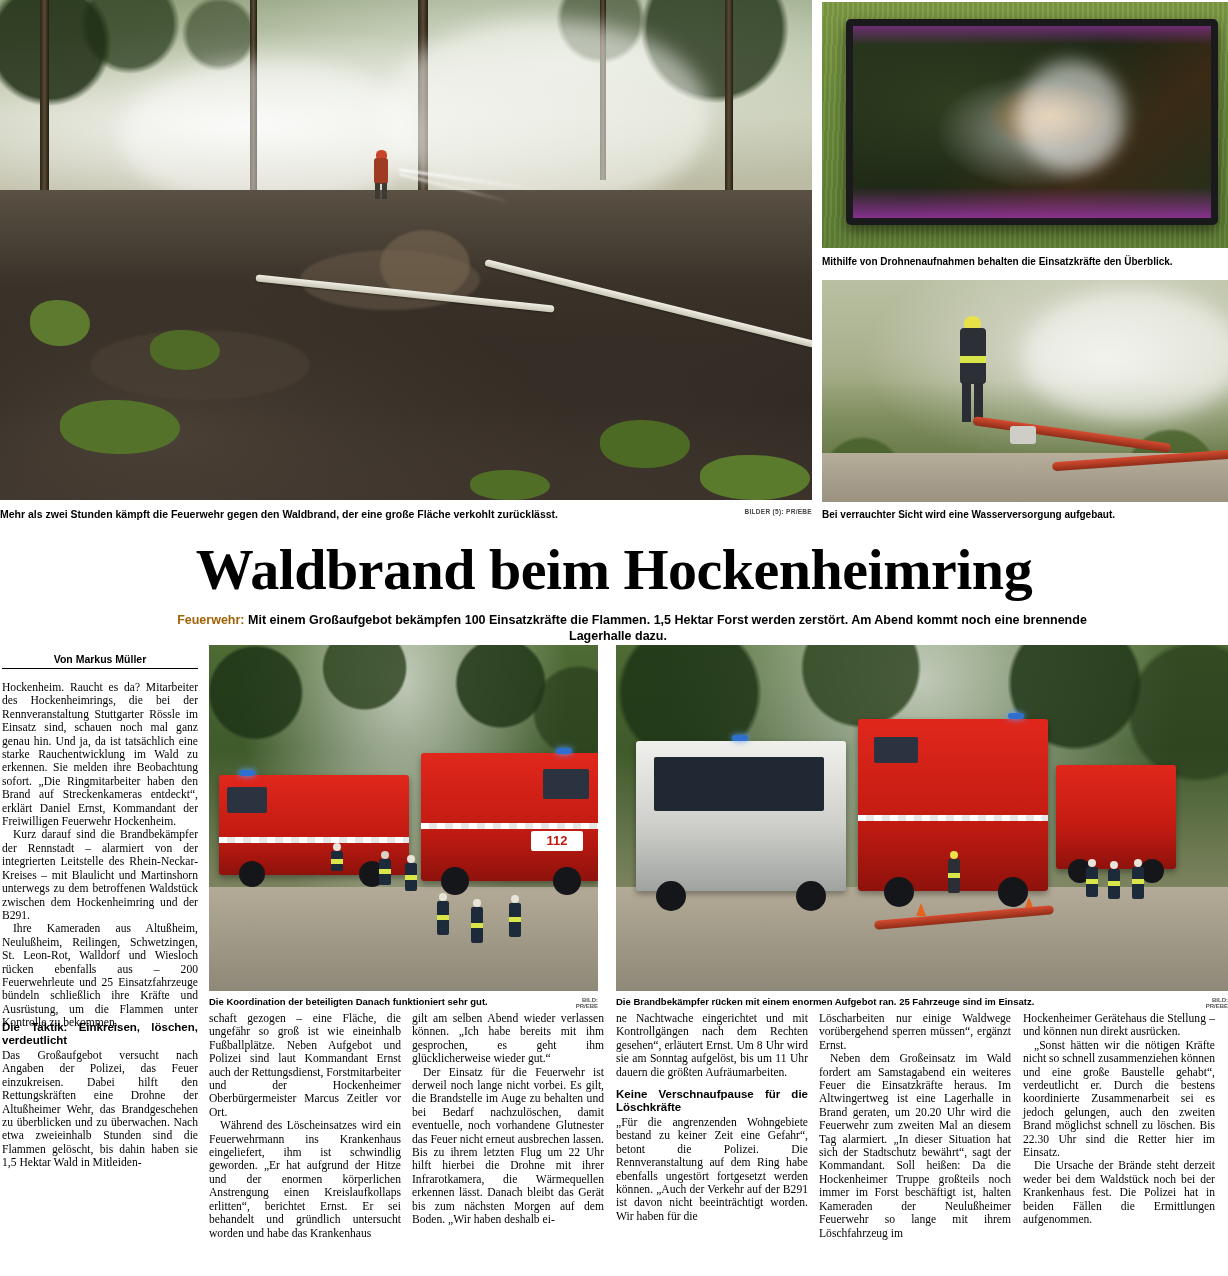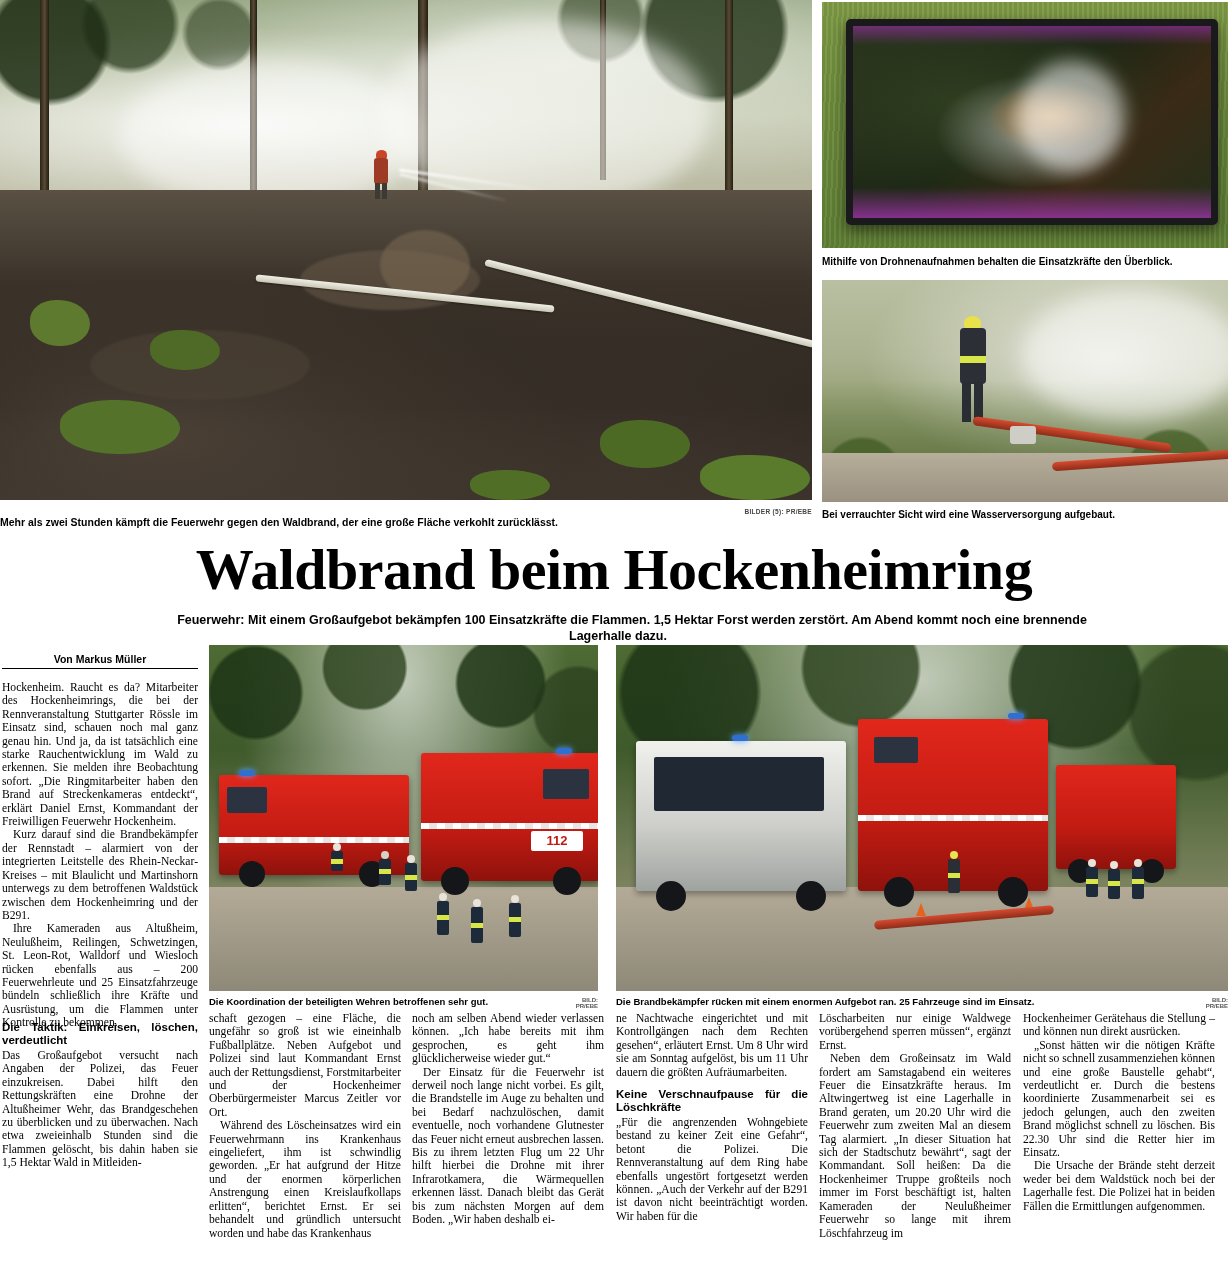--- a/index.html
+++ b/index.html
@@ -7,21 +7,21 @@
     width:1228px;height:1276px;background:#ffffff;
     font-family:"Liberation Serif", serif;
     color:#000;overflow:hidden;
   }
   .page{position:relative;width:1228px;height:1276px;}
 
   
   .top{position:absolute;left:0;top:0;width:1228px;height:528px;}
   .photo-main{position:absolute;left:0;top:0;width:812px;height:500px;overflow:hidden;}
   .cap-main{position:absolute;left:0;top:508px;width:812px;font-family:"Liberation Sans",sans-serif;
-            font-size:10.5px;font-weight:bold;line-height:12px;margin-top:8px;}
+            font-size:10.5px;font-weight:bold;line-height:12px;}
   .credit-main{position:absolute;right:2px;top:508px;font-family:"Liberation Sans",sans-serif;
             font-size:6.5px;font-weight:bold;color:#444;letter-spacing:.3px;}
   .photo-tr{position:absolute;left:822px;top:2px;width:406px;height:246px;overflow:hidden;}
   .cap-tr{position:absolute;left:822px;top:256px;width:406px;font-family:"Liberation Sans",sans-serif;
           font-size:10px;font-weight:bold;line-height:12px;}
   .photo-br{position:absolute;left:822px;top:280px;width:406px;height:222px;overflow:hidden;}
   .cap-br{position:absolute;left:822px;top:509px;width:406px;font-family:"Liberation Sans",sans-serif;
           font-size:10px;font-weight:bold;line-height:12px;}
 
   
@@ -90,21 +90,21 @@
        linear-gradient(180deg,rgba(120,140,80,0),rgba(85,105,55,.85));}
   .br-road{position:absolute;left:0;bottom:0;width:100%;height:22%;
      background:linear-gradient(180deg,#b6ae9a,#9a9181);}
   .br-hose{position:absolute;height:9px;border-radius:5px;background:linear-gradient(180deg,#d64b30,#8e2d19);}
 
   
   .headline{position:absolute;left:0;top:536px;width:1228px;text-align:center;
     font-family:"Liberation Serif",serif;font-weight:bold;font-size:58px;letter-spacing:-.5px;}
   .subline{position:absolute;left:118px;top:612px;width:1000px;text-align:center;
     font-family:"Liberation Sans",sans-serif;font-size:12.5px;font-weight:bold;line-height:16px;}
-  .subline .red{color:#000000;margin-left:28px;}
+  .subline .red{color:#a16207;margin-left:28px;}
 
   
   .photo-m1{position:absolute;left:209px;top:645px;width:389px;height:346px;overflow:hidden;}
   .cap-m1{position:absolute;left:209px;top:996px;width:389px;font-family:"Liberation Sans",sans-serif;
     font-size:9.5px;font-weight:bold;}
   .cr-m1{position:absolute;left:560px;top:997px;width:38px;text-align:right;
     font-family:"Liberation Sans",sans-serif;font-size:6px;font-weight:bold;color:#555;}
   .photo-m2{position:absolute;left:616px;top:645px;width:612px;height:346px;overflow:hidden;}
   .cap-m2{position:absolute;left:616px;top:996px;width:612px;font-family:"Liberation Sans",sans-serif;
     font-size:9.5px;font-weight:bold;}
@@ -289,21 +289,21 @@
           <div class="b" style="left:0;top:8px;height:36px;"></div>
           <div class="s" style="left:0;top:24px;"></div>
         </div>
       <div class="person" style="left:300px;top:250px;">
           <div class="h" style="left:2px;top:0;"></div>
           <div class="b" style="left:0;top:8px;height:34px;"></div>
           <div class="s" style="left:0;top:22px;"></div>
         </div>
     </div>
   </div>
-  <div class="cap-m1">Die Koordination der beteiligten Wehren betroffenen sehr gut.</div>
+  <div class="cap-m1">Die Koordination der beteiligten Danach funktioniert sehr gut.</div>
   <div class="cr-m1">BILD: PR/EBE</div>
 
   <div class="photo-m2">
     <div class="img">
       <div class="scene-bg"></div>
         <div class="scene-trees"></div>
       <div class="road"></div>
       <div class="truck" style="left:20px;top:96px;width:210px;height:150px;background:linear-gradient(180deg,#f0f0ec,#cfd0cb 55%,#9fa3a0);">
         <div class="win" style="left:18px;top:16px;width:170px;height:54px;background:#1f2833;"></div>
         <div class="beacon" style="left:96px;top:-6px;"></div>
@@ -358,34 +358,34 @@
     <h4>Die Taktik: Einkreisen, löschen, verdeutlicht</h4>
     <p class="first">Das Großaufgebot versucht nach Angaben der Polizei, das Feuer einzukreisen. Dabei hilft den Rettungskräften eine Drohne der Altußheimer Wehr, das Brandgeschehen zu überblicken und zu überwachen. Nach etwa zweieinhalb Stunden sind die Flammen gelöscht, bis dahin haben sie 1,5 Hektar Wald in Mitleiden-</p>
   </div>
 
   <div class="col c3">
     <p class="first">schaft gezogen – eine Fläche, die ungefähr so groß ist wie eineinhalb Fußballplätze. Neben Aufgebot und Polizei sind laut Kommandant Ernst auch der Rettungsdienst, Forstmitarbeiter und der Hockenheimer Oberbürgermeister Marcus Zeitler vor Ort.</p>
     <p>Während des Löscheinsatzes wird ein Feuerwehrmann ins Krankenhaus eingeliefert, ihm ist schwindlig geworden. „Er hat aufgrund der Hitze und der enormen körperlichen Anstrengung einen Kreislaufkollaps erlitten“, berichtet Ernst. Er sei behandelt und gründlich untersucht worden und habe das Krankenhaus</p>
   </div>
 
   <div class="col c4">
-    <p class="first">noch am selben Abend wieder verlassen können. „Ich habe bereits mit ihm gesprochen, es geht ihm glücklicherweise wieder gut.“</p>
+    <p class="first">gilt am selben Abend wieder verlassen können. „Ich habe bereits mit ihm gesprochen, es geht ihm glücklicherweise wieder gut.“</p>
     <p>Der Einsatz für die Feuerwehr ist derweil noch lange nicht vorbei. Es gilt, die Brandstelle im Auge zu behalten und bei Bedarf nachzulöschen, damit eventuelle, noch vorhandene Glutnester das Feuer nicht erneut ausbrechen lassen. Bis zu ihrem letzten Flug um 22 Uhr hilft hierbei die Drohne mit ihrer Infrarotkamera, die Wärmequellen erkennen lässt. Danach bleibt das Gerät bis zum nächsten Morgen auf dem Boden. „Wir haben deshalb ei-</p>
   </div>
 
   <div class="col c5">
     <p class="first">ne Nachtwache eingerichtet und mit Kontrollgängen nach dem Rechten gesehen“, erläutert Ernst. Um 8 Uhr wird sie am Sonntag aufgelöst, bis um 11 Uhr dauern die größten Aufräumarbeiten.</p>
     <h4>Keine Verschnaufpause für die Löschkräfte</h4>
     <p class="first">„Für die angrenzenden Wohngebiete bestand zu keiner Zeit eine Gefahr“, betont die Polizei. Die Rennveranstaltung auf dem Ring habe ebenfalls ungestört fortgesetzt werden können. „Auch der Verkehr auf der B291 ist davon nicht beeinträchtigt worden. Wir haben für die</p>
   </div>
 
   <div class="col c6">
     <p class="first">Löscharbeiten nur einige Waldwege vorübergehend sperren müssen“, ergänzt Ernst.</p>
     <p>Neben dem Großeinsatz im Wald fordert am Samstagabend ein weiteres Feuer die Einsatzkräfte heraus. Im Altwingertweg ist eine Lagerhalle in Brand geraten, um 20.20 Uhr wird die Feuerwehr zum zweiten Mal an diesem Tag alarmiert. „In dieser Situation hat sich der Stadtschutz bewährt“, sagt der Kommandant. Soll heißen: Da die Hockenheimer Truppe großteils noch immer im Forst beschäftigt ist, halten Kameraden der Neulußheimer Feuerwehr so lange mit ihrem Löschfahrzeug im</p>
   </div>
 
   <div class="col c7">
     <p class="first">Hockenheimer Gerätehaus die Stellung – und können nun direkt ausrücken.</p>
     <p>„Sonst hätten wir die nötigen Kräfte nicht so schnell zusammenziehen können und eine große Baustelle gehabt“, verdeutlicht er. Durch die bestens koordinierte Zusammenarbeit sei es jedoch gelungen, auch den zweiten Brand möglichst schnell zu löschen. Bis 22.30 Uhr sind die Retter hier im Einsatz.</p>
-    <p>Die Ursache der Brände steht derzeit weder bei dem Waldstück noch bei der Lagerhalle fest. Die Polizei hat in beiden Fällen die Ermittlungen aufgenommen.</p>
+    <p>Die Ursache der Brände steht derzeit weder bei dem Waldstück noch bei der Krankenhaus fest. Die Polizei hat in beiden Fällen die Ermittlungen aufgenommen.</p>
   </div>
 
 </div>
 
 </body></html>

